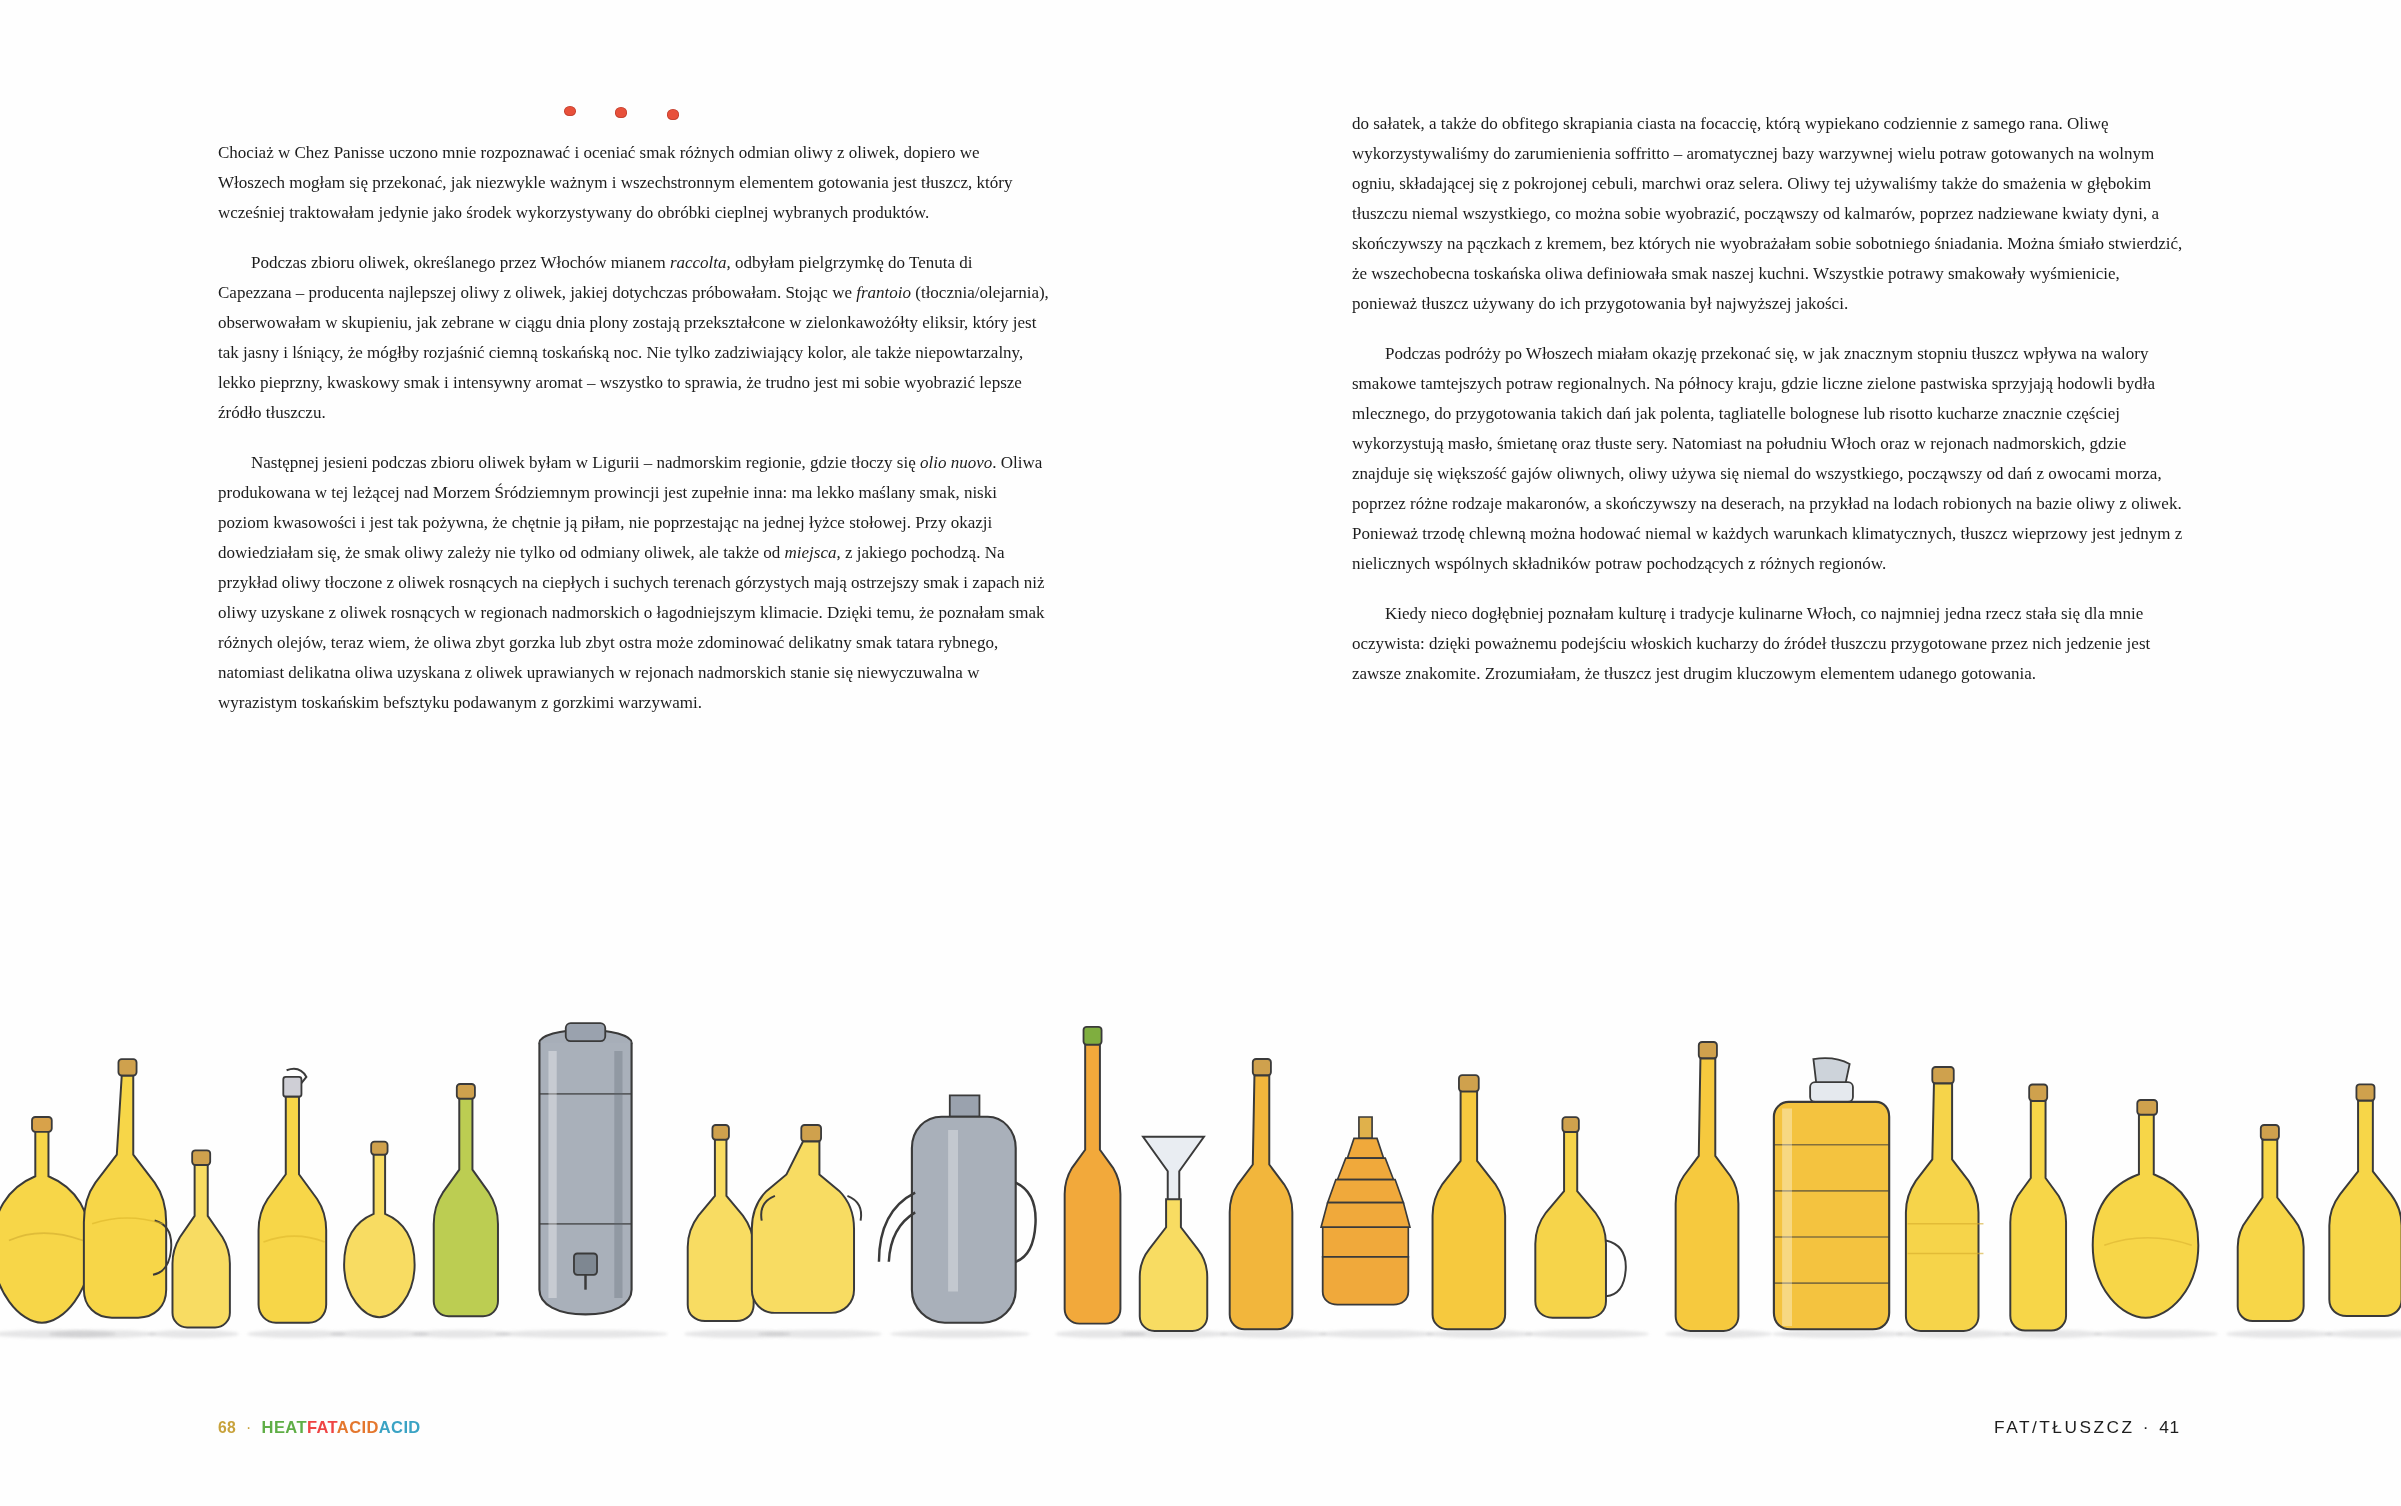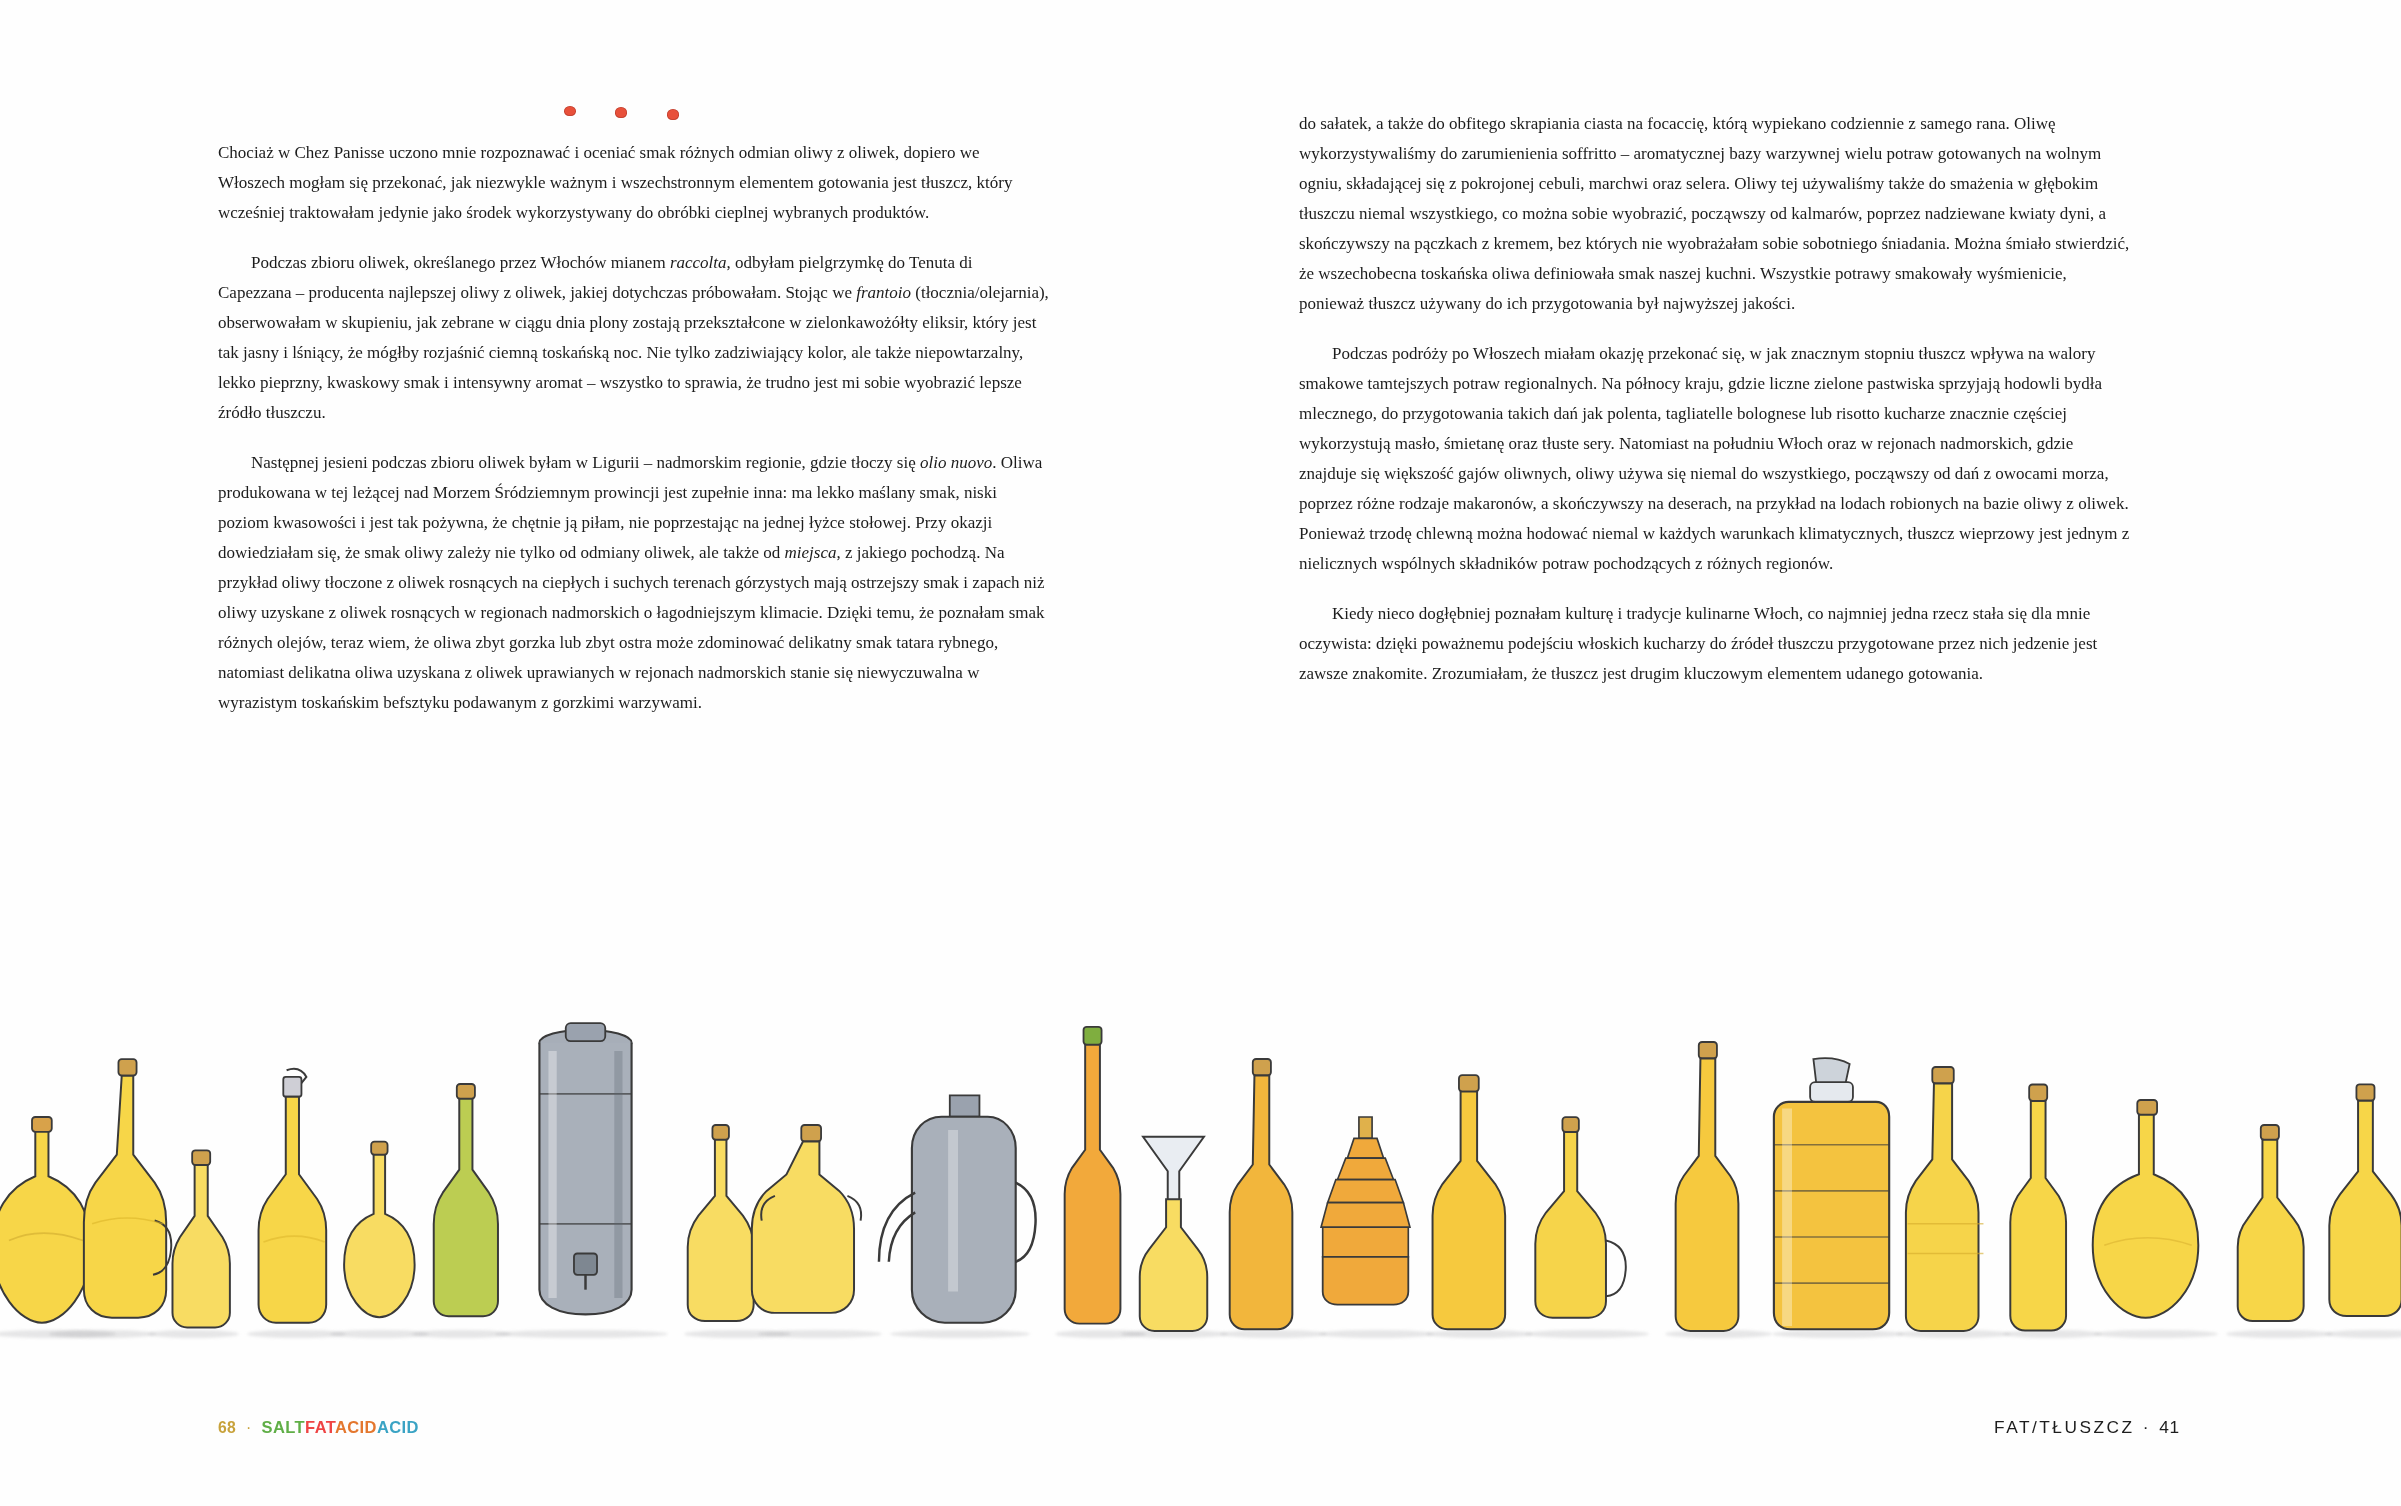--- a/index.html
+++ b/index.html
@@ -46,21 +46,21 @@
   .col {
     position: absolute;
     top: 138px;
     width: 831px;
     font-size: 17px;
     line-height: 30px;
     text-align: left;
     color: #1c1c1c;
   }
   .col-left  { left: 218px;  }
-  .col-right { left: 1299px; top: 109px; }
+  .col-right { left: 1352px; top: 109px; }
 
   .col p {
     margin: 0;
     text-indent: 0;
   }
   .col p.indent {
     text-indent: 33px;
     margin-top: 20px;
   }
   .col em {
@@ -372,21 +372,21 @@
         <path d="M103 168 q26 8 24 42 q-2 32 -24 34" fill="none" stroke="#3a3a3a" stroke-width="2.4"></path>
       </svg>
     </div>
 
   </div>
 
   <div class="footer-left">
     <span class="folio-num">68</span>
     <span class="folio-sep">·</span>
     <span class="logo">
-      <span class="s1">SALT</span><span class="s2">FAT</span><span class="s3">ACID</span><span class="s4">ACID</span>
+      <span class="s1">HEAT</span><span class="s2">FAT</span><span class="s3">ACID</span><span class="s4">ACID</span>
     </span>
   </div>
 
   <div class="footer-right">
     <span>FAT/TŁUSZCZ</span>
     <span>·</span>
     <span class="rfolio">41</span>
   </div>
 
 </div>

